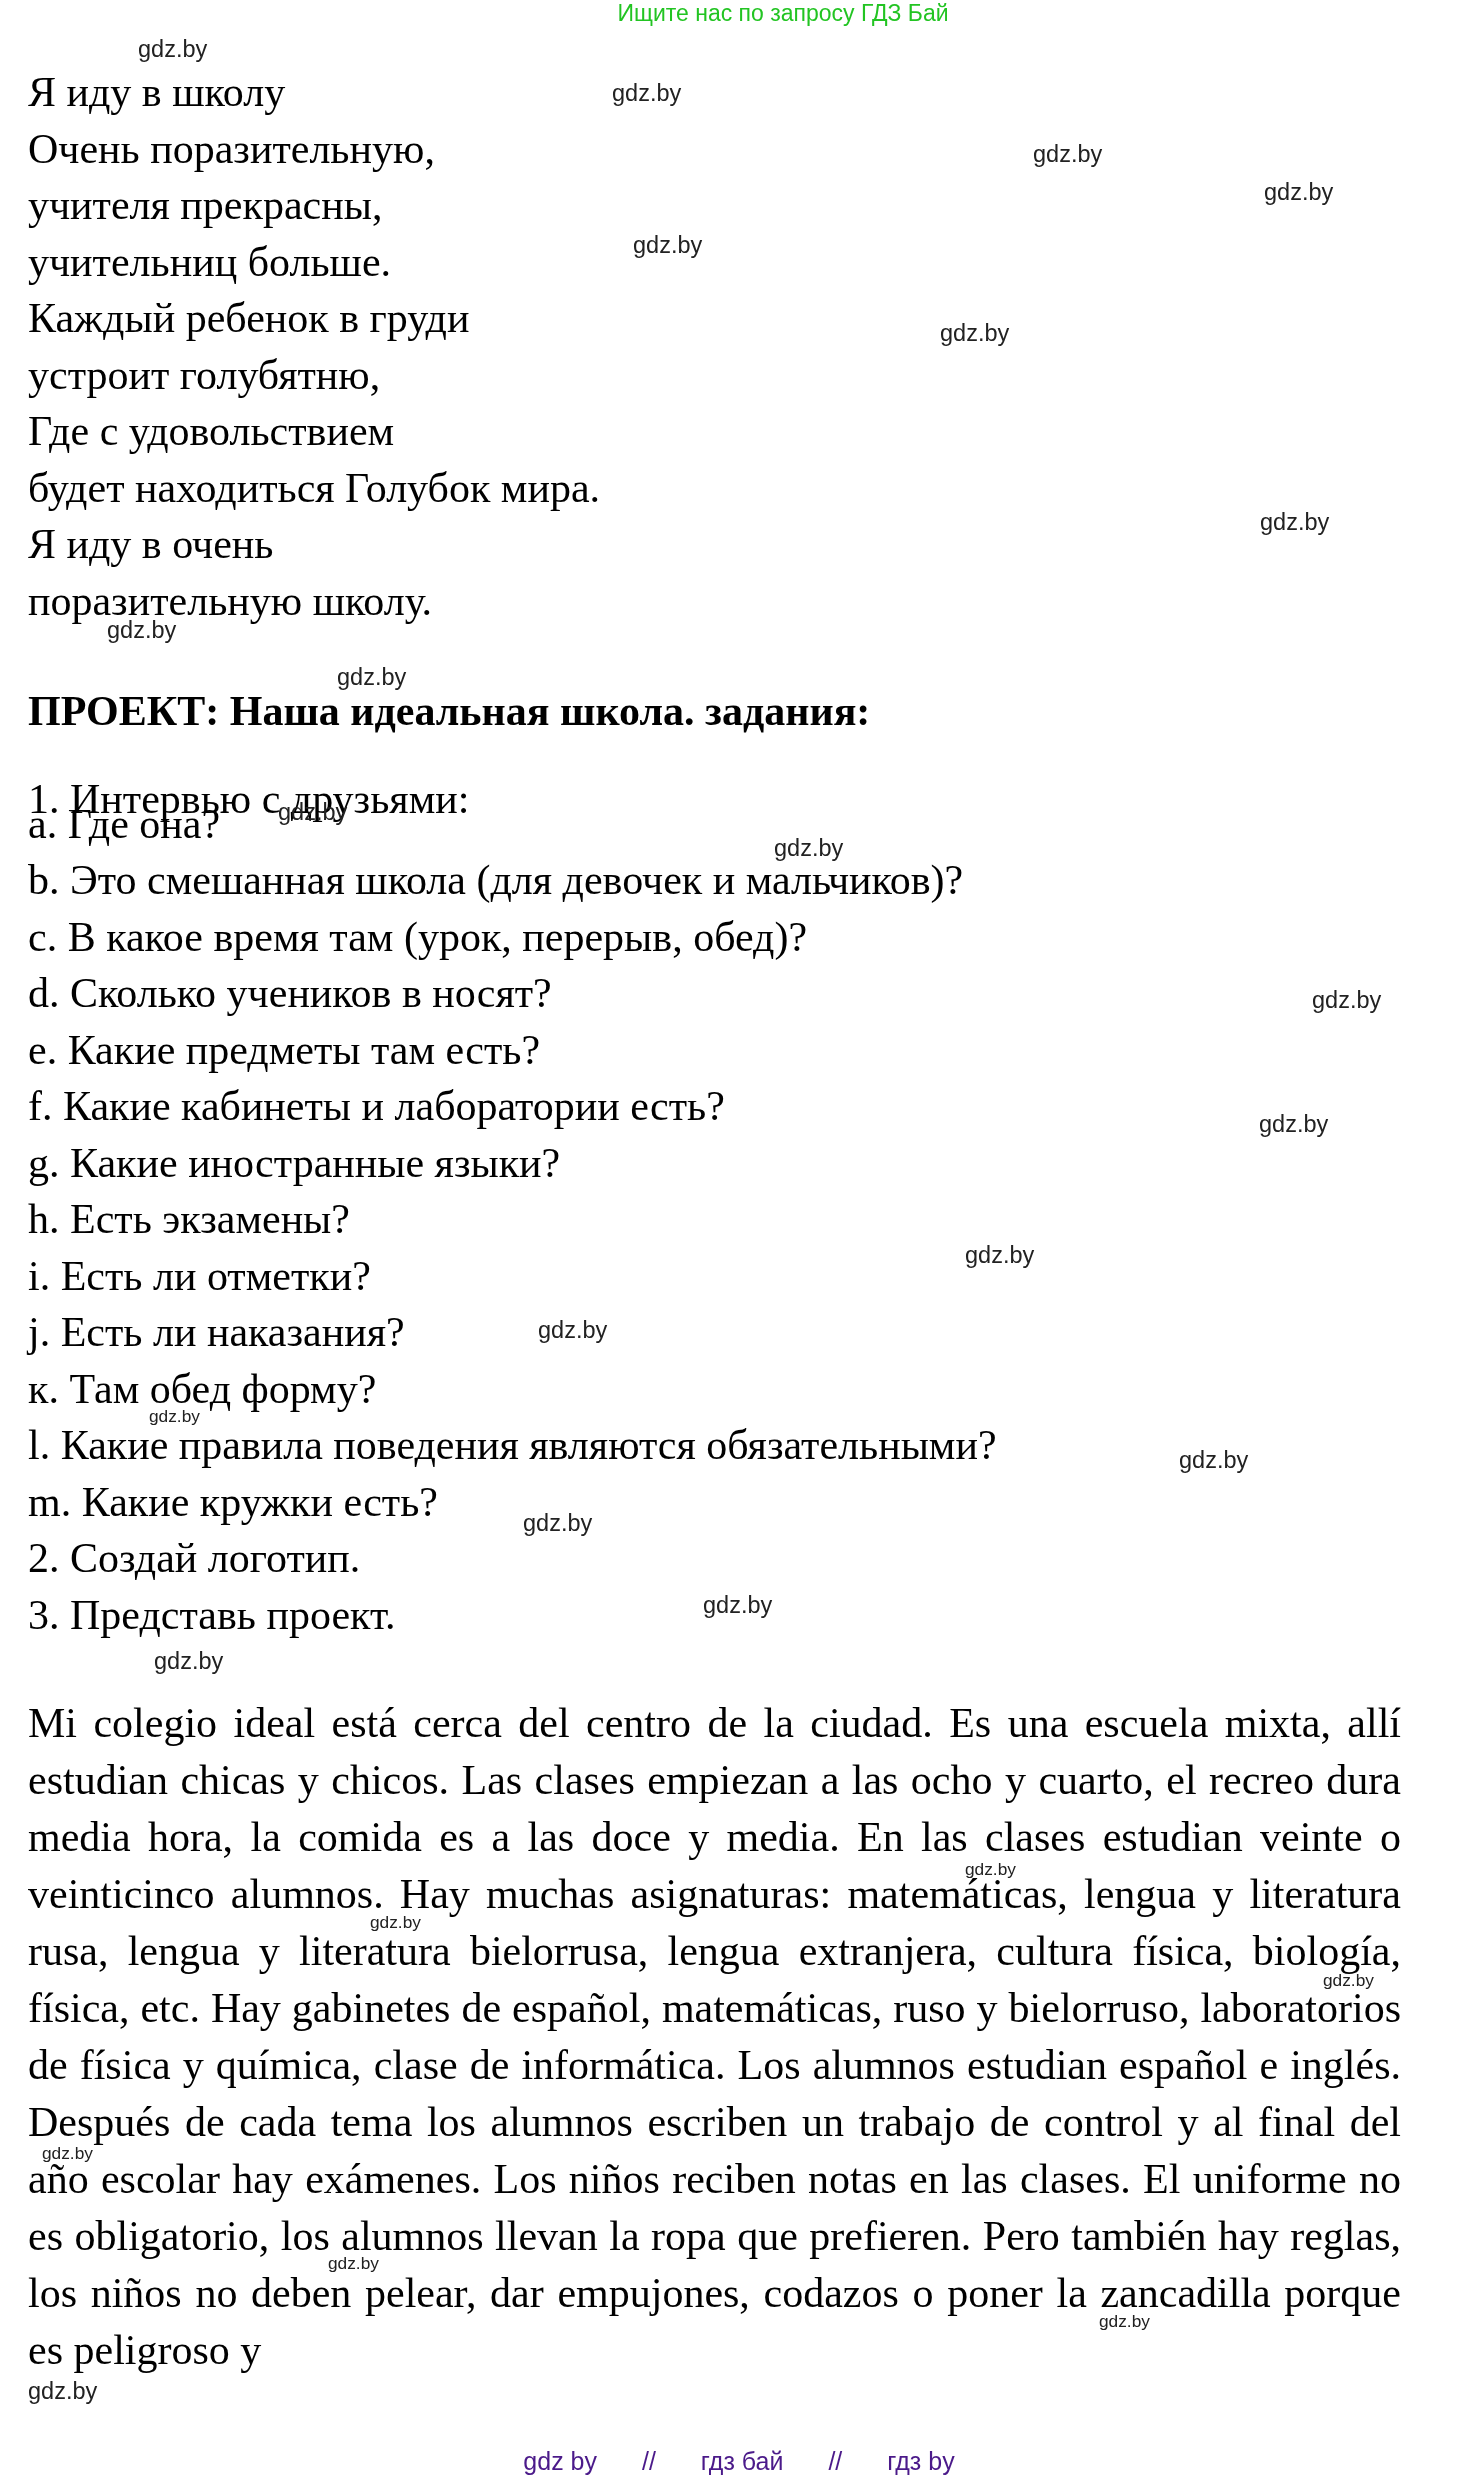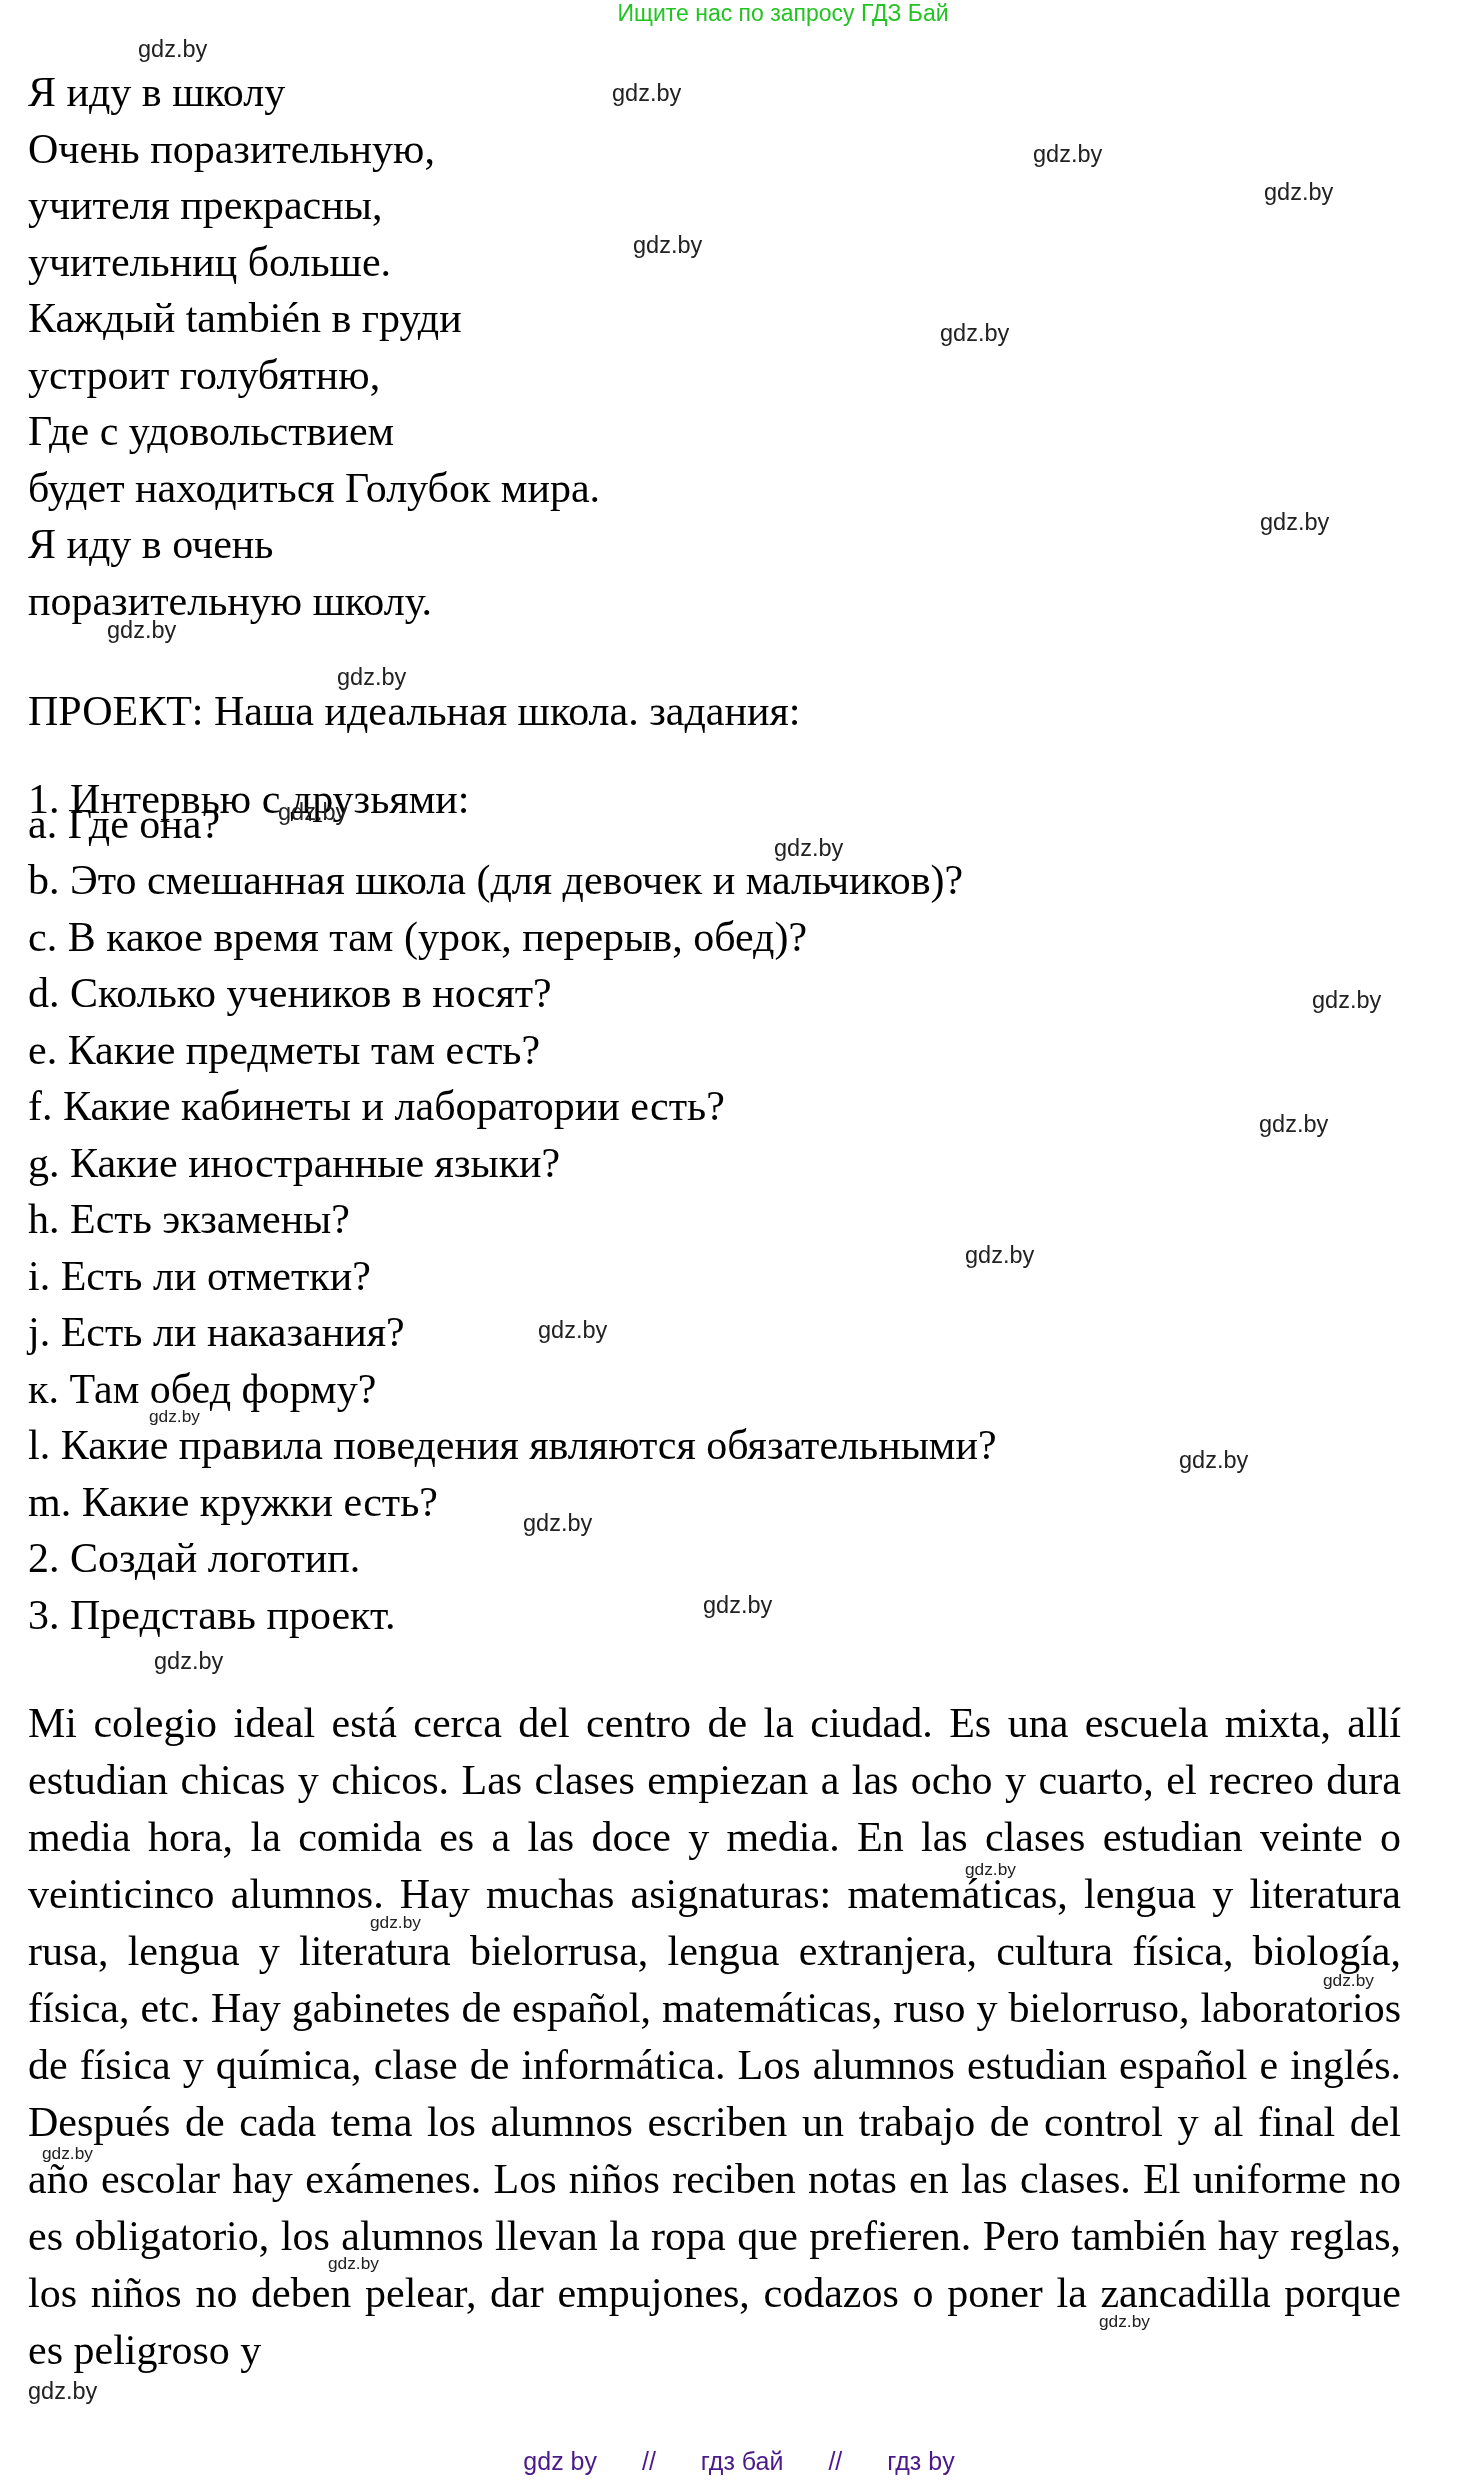--- a/index.html
+++ b/index.html
@@ -5,21 +5,21 @@
   html, body { margin: 0; padding: 0; background: #ffffff; }
   body { width: 1478px; height: 2487px; position: relative; overflow: hidden; }
   .top-banner {
     position: absolute; top: 0; left: 0; width: 1478px; text-align: center;
     font-family: "Liberation Sans", sans-serif; font-size: 23px; color: #22c422; line-height: 27px; padding-left: 44px;
   }
   .line {
     position: absolute; left: 28px;
     font-family: "Liberation Serif", serif; font-size: 42px; color: #000; white-space: nowrap; line-height: 47px;
   }
-  .heading { font-weight: normal; }
+  .heading { font-weight: bold; }
   .para {
     position: absolute; left: 28px; width: 1373px;
     font-family: "Liberation Serif", serif; font-size: 42px; color: #000;
     text-align: justify; line-height: 57px;
   }
   .wm {
     position: absolute; font-family: "Liberation Sans", sans-serif; font-size: 23.5px; color: #222; white-space: nowrap;
   }
   .wm.small { font-size: 17.3px; }
   .footer {
@@ -30,21 +30,21 @@
 </style>
 </head>
 <body>
 
 <div class="top-banner">Ищите нас по запросу ГДЗ Бай</div>
 
 <div class="line" style="top:69px">Я иду в школу</div>
 <div class="line" style="top:126px">Очень поразительную,</div>
 <div class="line" style="top:182px">учителя прекрасны,</div>
 <div class="line" style="top:239px">учительниц больше.</div>
-<div class="line" style="top:295px">Каждый también в груди</div>
+<div class="line" style="top:295px">Каждый ребенок в груди</div>
 <div class="line" style="top:352px">устроит голубятню,</div>
 <div class="line" style="top:408px">Где с удовольствием</div>
 <div class="line" style="top:465px">будет находиться Голубок мира.</div>
 <div class="line" style="top:521px">Я иду в очень</div>
 <div class="line" style="top:578px">поразительную школу.</div>
 
 <div class="line heading" style="top:688px">ПРОЕКТ: Наша идеальная школа. задания:</div>
 <div class="line" style="top:776px">1. Интервью с друзьями:</div>
 <div class="line" style="top:801px">a. Где она?</div>
 <div class="line" style="top:857px">b. Это смешанная школа (для девочек и мальчиков)?</div>

